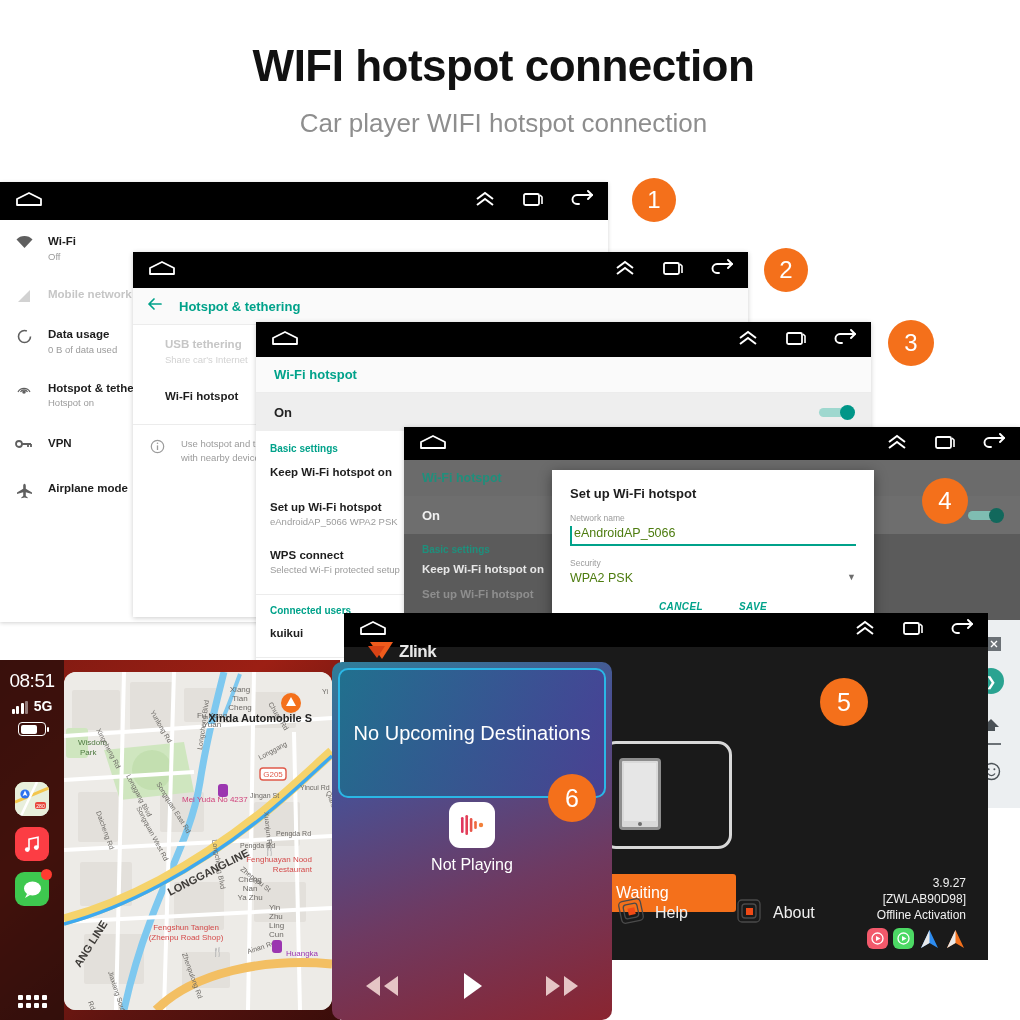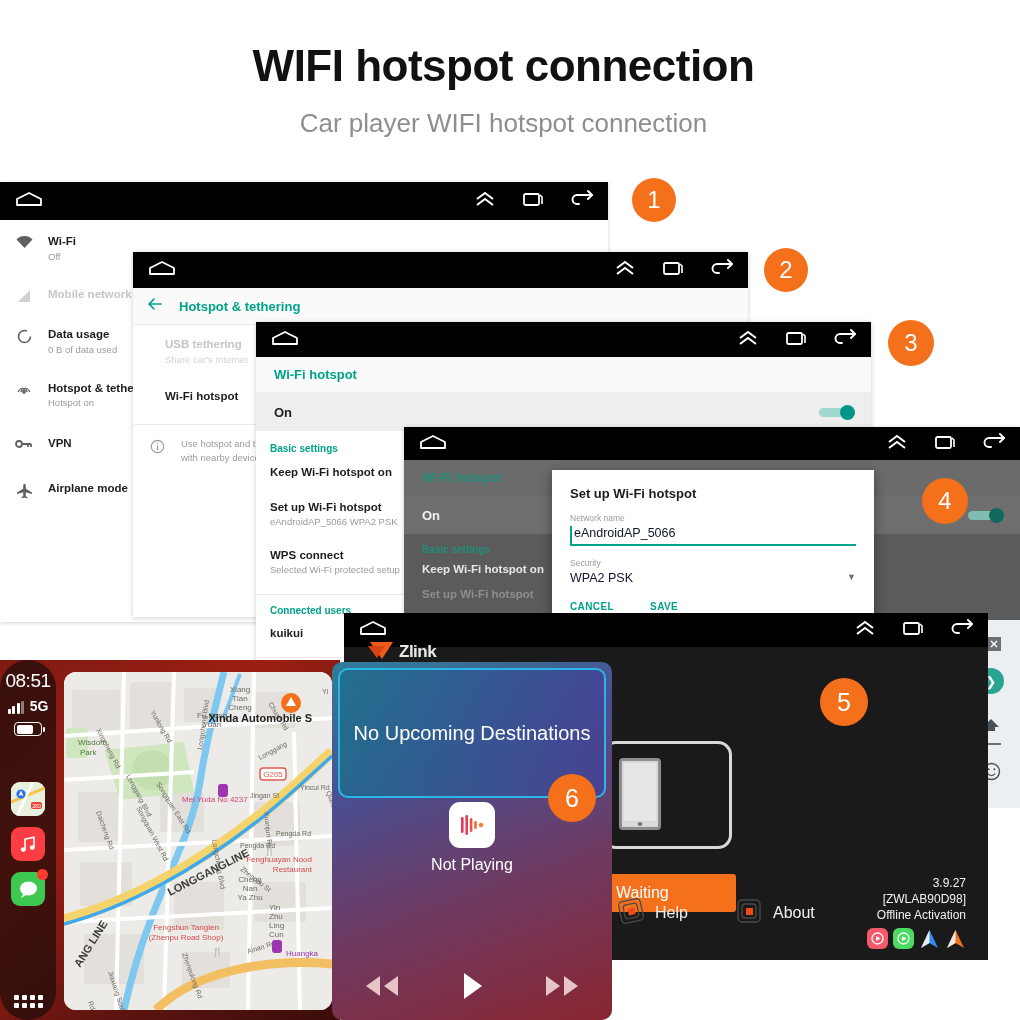--- a/index.html
+++ b/index.html
@@ -63,25 +63,25 @@
   
   .badge {
     position:absolute; border-radius:50%; background:#f4701b; color:#fff;
     display:flex; align-items:center; justify-content:center;
     font-weight:400; font-family:"Liberation Sans", sans-serif;
   }
   .dialog { position:absolute; background:#fff; box-shadow:0 3px 12px rgba(0,0,0,.4); }
   .dlg-title { font-size:13px; font-weight:700; color:#1d1d1d; padding:16px 18px 12px 18px;}
   .dlg-field { padding:0 18px; }
   .dlg-label { font-size:8.5px; color:#9b9b9b; margin-bottom:3px;}
-  .dlg-value { font-size:12.5px; color:#0f172a; padding-bottom:4px; }
+  .dlg-value { font-size:12.5px; color:#4d7c0f; padding-bottom:4px; }
   .dlg-underline { height:2px; background:#00a28a; }
   .dlg-caret { position:absolute; right:18px; color:#6d6d6d; font-size:9px; }
-  .dlg-actions { display:flex; justify-content:flex-start; gap:36px;
-    padding:12px 18px 10px 18px; }
+  .dlg-actions { display:flex; justify-content:center; gap:36px;
+    padding:12px 18px 10px 18px;font-style:italic; }
   .dlg-btn { font-size:10px; font-weight:700; color:#00a28a; letter-spacing:.4px; }
 
   
   .zlink { position:absolute; background:#1a1a1a; overflow:hidden; }
   .zl-logo { position:absolute; display:flex; align-items:center; gap:4px; }
   .zl-logo .word { color:#e9e9e9; font-size:17px; font-weight:700; letter-spacing:-0.5px;text-align:right;}
   .phone-box { position:absolute; border:3px solid #d8d8d8; border-radius:14px; }
   .phone { position:absolute; width:42px; height:72px; border-radius:4px;
     background:#d9d9d9; border:3px solid #8d8d8d; }
   .phone .scr { position:absolute; inset:2px 2px 6px 2px; background:#e6e6e6; }
@@ -99,22 +99,22 @@
   
   .kbstrip { position:absolute; background:#eceff1; display:flex; flex-direction:column;
     align-items:center; }
   .kb-item { display:flex; align-items:center; justify-content:center; }
   .kb-enter { width:26px; height:26px; border-radius:50%; background:#2aa391;
     color:#fff; display:flex; align-items:center; justify-content:center; font-size:13px;}
 
   
   .carplay { position:absolute; overflow:hidden;
     background: linear-gradient(140deg,#7e1a12 0%,#9c1f14 35%,#5d1410 70%,#3a0d0a 100%); }
-  .cp-rail { position:absolute; left:0; top:0; width:56px; height:100%;
-    background:rgba(30,12,10,.72); display:flex; flex-direction:column; align-items:center;border-radius:28px; }
+  .cp-rail { position:absolute; left:0; top:0; width:64px; height:100%;
+    background:rgba(30,12,10,.72); display:flex; flex-direction:column; align-items:center; }
   .cp-time { color:#fff; font-size:19px; font-weight:500; margin-top:10px; letter-spacing:-0.5px;}
   .cp-sig { display:flex; align-items:flex-end; gap:1.5px; margin-top:6px; }
   .cp-sig i { display:block; width:3px; background:#fff; border-radius:1px; }
   .cp-5g { color:#fff; font-size:14px; font-weight:600; margin-left:4px; }
   .cp-batt { width:28px; height:14px; border:1.6px solid #fff; border-radius:4px;
     margin-top:8px; position:relative; }
   .cp-batt::after { content:""; position:absolute; right:-4px; top:4px; width:2px;
     height:5px; background:#fff; border-radius:1px; }
   .cp-batt i { position:absolute; left:1.5px; top:1.5px; bottom:1.5px; width:62%;
     background:#fff; border-radius:2px; }

